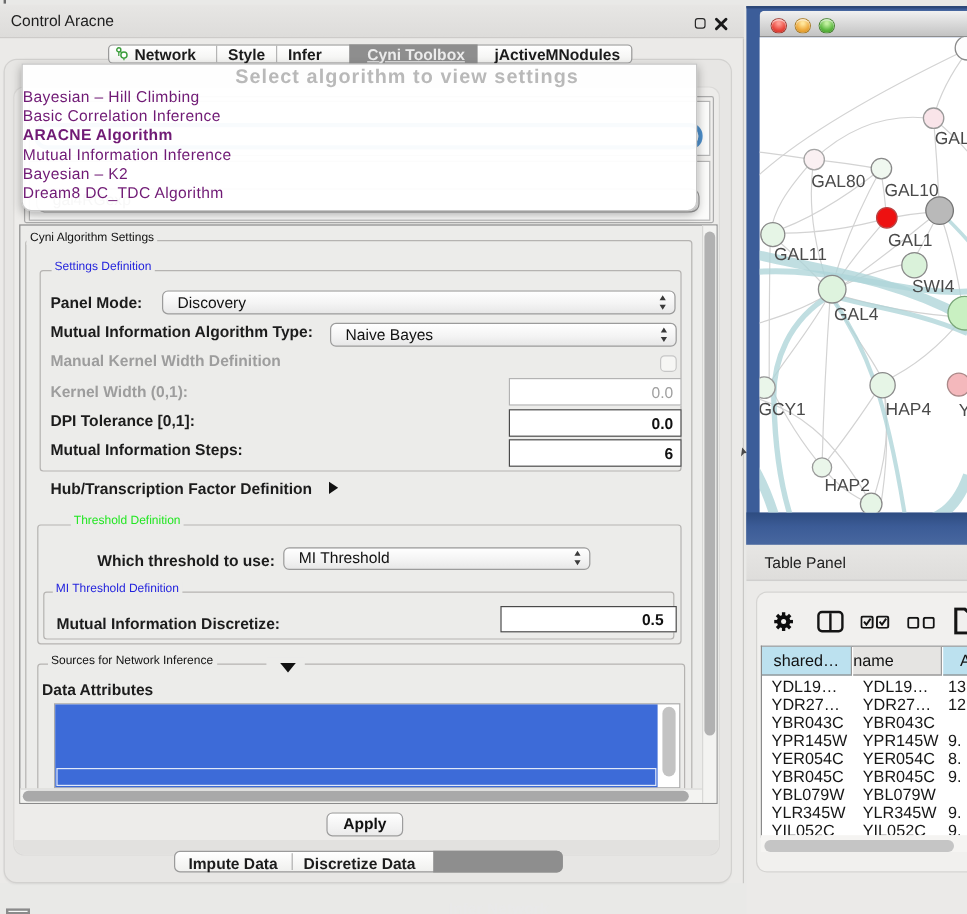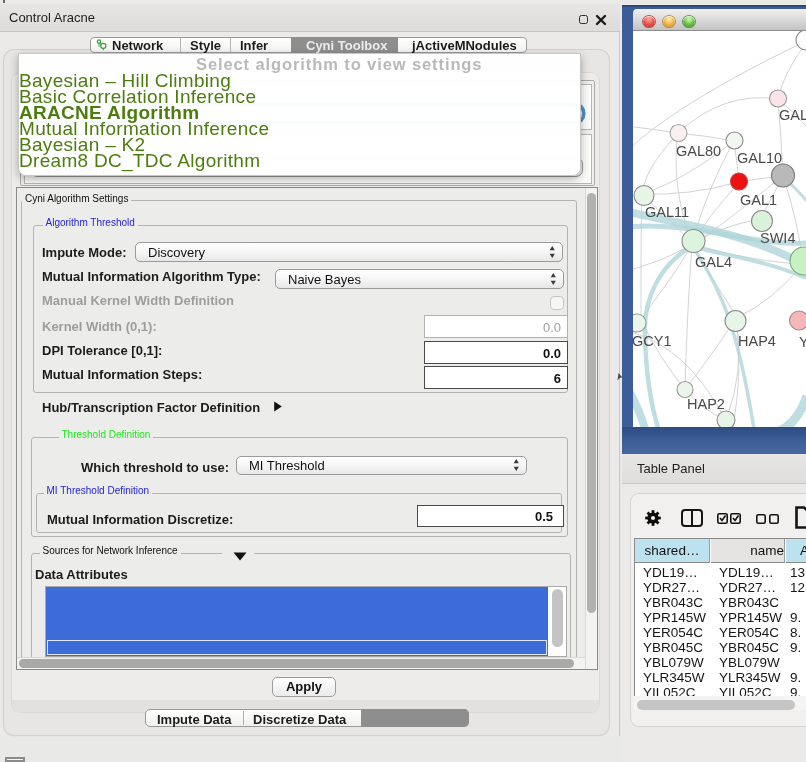--- a/index.html
+++ b/index.html
@@ -56,23 +56,23 @@
 <div class="abs" style="left:44px; top:159px; font-size:13px; color:#333;">gal4RGexp</div>
 
 <div class="abs" style="left:16px; top:187px; width:582px; height:483px; border:1px solid #8a8a8a; background:#ececea;"></div>
 
 <div id="settings" class="abs" style="left:0; top:0; width:806px; height:762px; pointer-events:none;">
 
   <div class="grp" style="left:21px; top:200px; width:556px; height:460px;"></div>
   <div class="gtitle" style="left:22px; top:193px; color:#111;">Cyni Algorithm Settings</div>
 
   <div class="grp" style="left:33px; top:225px; width:535px; height:168px;"></div>
-  <div class="gtitle" style="left:42.5px; top:217px; color:#2424dd;">Algorithm Threshold</div>
-
-  <div class="lbl abs" style="left:42px; top:245px;">Impute Mode:</div>
+  <div class="gtitle" style="left:42.5px; top:217px; color:#2424dd;">Settings Definition</div>
+
+  <div class="lbl abs" style="left:42px; top:245px;">Panel Mode:</div>
   <div class="combo" style="left:135px; top:242px; width:428px; height:20px;">
     <span class="ctext">Discovery</span>
     <svg class="arr" viewBox="0 0 7 14">
         <path d="M3.5 0.5 L6.3 5 H0.7 Z M3.5 13.5 L6.3 9 H0.7 Z" fill="#3a3a3a"></path>
       </svg>
   </div>
 
   <div class="lbl abs" style="left:42px; top:269px;">Mutual Information Algorithm Type:</div>
   <div class="combo" style="left:275px; top:269px; width:289px; height:20px;">
     <span class="ctext">Naive Bayes</span>
@@ -101,21 +101,21 @@
 
   <div class="lbl abs" style="left:42px; top:399.5px;">Hub/Transcription Factor Definition</div>
   <svg class="abs" style="left:273px; top:401px;" width="10" height="11" viewBox="0 0 11 13">
     <path d="M1 0.5 L10 6.5 L1 12.5 Z" fill="#111"></path>
   </svg>
 
   <div class="grp" style="left:31px; top:437px; width:537px; height:100px;"></div>
   <div class="gtitle" style="left:34.5px; top:429px; color:#23e623;margin-left:24px;">Threshold Definition</div>
 
   <div class="lbl abs" style="left:81px; top:460px;">Which threshold to use:</div>
-  <div class="combo" style="left:236px; top:455.5px; width:291px; height:19px;">
+  <div class="combo" style="left:236px; top:455.5px; width:256px; height:19px;">
     <span class="ctext">MI Threshold</span>
     <svg class="arr" viewBox="0 0 7 14">
         <path d="M3.5 0.5 L6.3 5 H0.7 Z M3.5 13.5 L6.3 9 H0.7 Z" fill="#3a3a3a"></path>
       </svg>
   </div>
 
   <div class="grp" style="left:36px; top:493px; width:526px; height:40px;"></div>
   <div class="gtitle" style="left:43.5px; top:485px; color:#2424dd;">MI Threshold Definition</div>
 
   <div class="lbl abs" style="left:47px; top:512px;">Mutual Information Discretize:</div>
@@ -162,27 +162,27 @@
 <div class="abs" style="left:180px; top:38px; width:1px; height:14px; background:#b5b5b5;"></div>
 <div class="abs" style="left:230px; top:38px; width:1px; height:14px; background:#b5b5b5;"></div>
 <svg class="abs" style="left:96px; top:39px;" width="12" height="12" viewBox="0 0 13 14">
   <circle cx="3" cy="3" r="2" fill="#fff" stroke="#3c9e3c" stroke-width="1.4"></circle>
   <circle cx="8" cy="8" r="3" fill="#fff" stroke="#3c9e3c" stroke-width="1.4"></circle>
   <path d="M4 4 L6 6 M8 11 L8 13 M3 5 L3 9" stroke="#3c9e3c" stroke-width="1.2"></path>
 </svg>
 <div class="abs lbl" style="left:112px; top:38.5px; line-height:13px;">Network</div>
 <div class="abs lbl" style="left:190px; top:38.5px; line-height:13px;">Style</div>
 <div class="abs lbl" style="left:240px; top:38.5px; line-height:13px;">Infer</div>
-<div class="abs lbl" style="left:306px; top:38.5px; line-height:13px; color:#ececec;">Cyni Toolbox</div>
+<div class="abs lbl" style="left:306px; top:38.5px; line-height:13px; color:#ececec;text-decoration:underline;">Cyni Toolbox</div>
 <div class="abs lbl" style="left:412px; top:38.5px; line-height:13px;">jActiveMNodules</div>
 
 <div class="abs" style="left:18px; top:53px; width:563px; height:123px; background:rgba(255,255,255,0.96);
      border:1px solid #c7c7c7; border-radius:0 0 8px 8px; box-shadow:0 3px 8px rgba(0,0,0,0.3);"></div>
 <div class="abs" style="left:196px; top:55px; font-size:16.5px; font-weight:bold; color:#b9b9b9; letter-spacing:0.9px;">Select algorithm to view settings</div>
-<div class="abs" style="left:19px; top:73px; font-size:19px; color:#4d7c0f; line-height:16px; letter-spacing:0.3px;">
+<div class="abs" style="left:19px; top:73px; font-size:13px; color:#701a75; line-height:16px; letter-spacing:0.3px;">
   Bayesian – Hill Climbing<br>
   Basic Correlation Inference<br>
   <b>ARACNE Algorithm</b><br>
   Mutual Information Inference<br>
   Bayesian – K2<br>
   Dream8 DC_TDC Algorithm
 </div>
 
 <svg class="abs" style="left:617px; top:372px;" width="6" height="9" viewBox="0 0 6 9">
   <path d="M0.5 8.5 L1.5 1 L5.5 5.5 L3 5.8 Z" fill="#4a4a4a"></path>
@@ -311,21 +311,21 @@
 </svg>
 <svg class="abs" style="left:795px; top:506px;" width="11" height="23" viewBox="0 0 11 23">
   <path d="M1.5 1.5 H9 L14 6 V21.5 H1.5 Z" fill="none" stroke="#141414" stroke-width="2.6"></path>
 </svg>
 
 <div class="abs" style="left:634px; top:538px; width:172px; height:160px; background:#fff; border-left:1px solid #8a8a8a; border-top:1px solid #8a8a8a;"></div>
 
 <div class="abs" style="left:635px; top:539px; width:75px; height:24px; background:#bce1ef; border-right:1px solid #9a9a9a; border-bottom:1px solid #8a8a8a;
      font-size:13.5px; color:#111; text-align:center; line-height:24px;">shared…</div>
 <div class="abs" style="left:711px; top:539px; width:74px; height:24px; background:#e5e4e2; border-right:1px solid #9a9a9a; border-bottom:1px solid #8a8a8a;
-     font-size:13.5px; color:#111; text-align:right; line-height:24px;">name</div>
+     font-size:13.5px; color:#111; text-align:left; line-height:24px;">name</div>
 <div class="abs" style="left:786px; top:539px; width:20px; height:24px; background:#bce1ef; border-bottom:1px solid #8a8a8a;
      font-size:13.5px; color:#111; padding-left:14px; line-height:24px;">A</div>
 
 <div class="abs" style="left:635px; top:564.5px; width:171px; height:131.5px; overflow:hidden; font-size:13.5px; color:#161616;">
   <div style="position:relative; line-height:15.1px;">
     <div style="position:absolute; left:8px;  top:0; width:70px;">YDL19…<br>YDR27…<br>YBR043C<br>YPR145W<br>YER054C<br>YBR045C<br>YBL079W<br>YLR345W<br>YIL052C</div>
     <div style="position:absolute; left:84px; top:0; width:70px;">YDL19…<br>YDR27…<br>YBR043C<br>YPR145W<br>YER054C<br>YBR045C<br>YBL079W<br>YLR345W<br>YIL052C</div>
     <div style="position:absolute; left:155px; top:0; width:30px;">13<br>12<br><br>9.<br>8.<br>9.<br><br>9.<br>9.</div>
   </div>
 </div>

